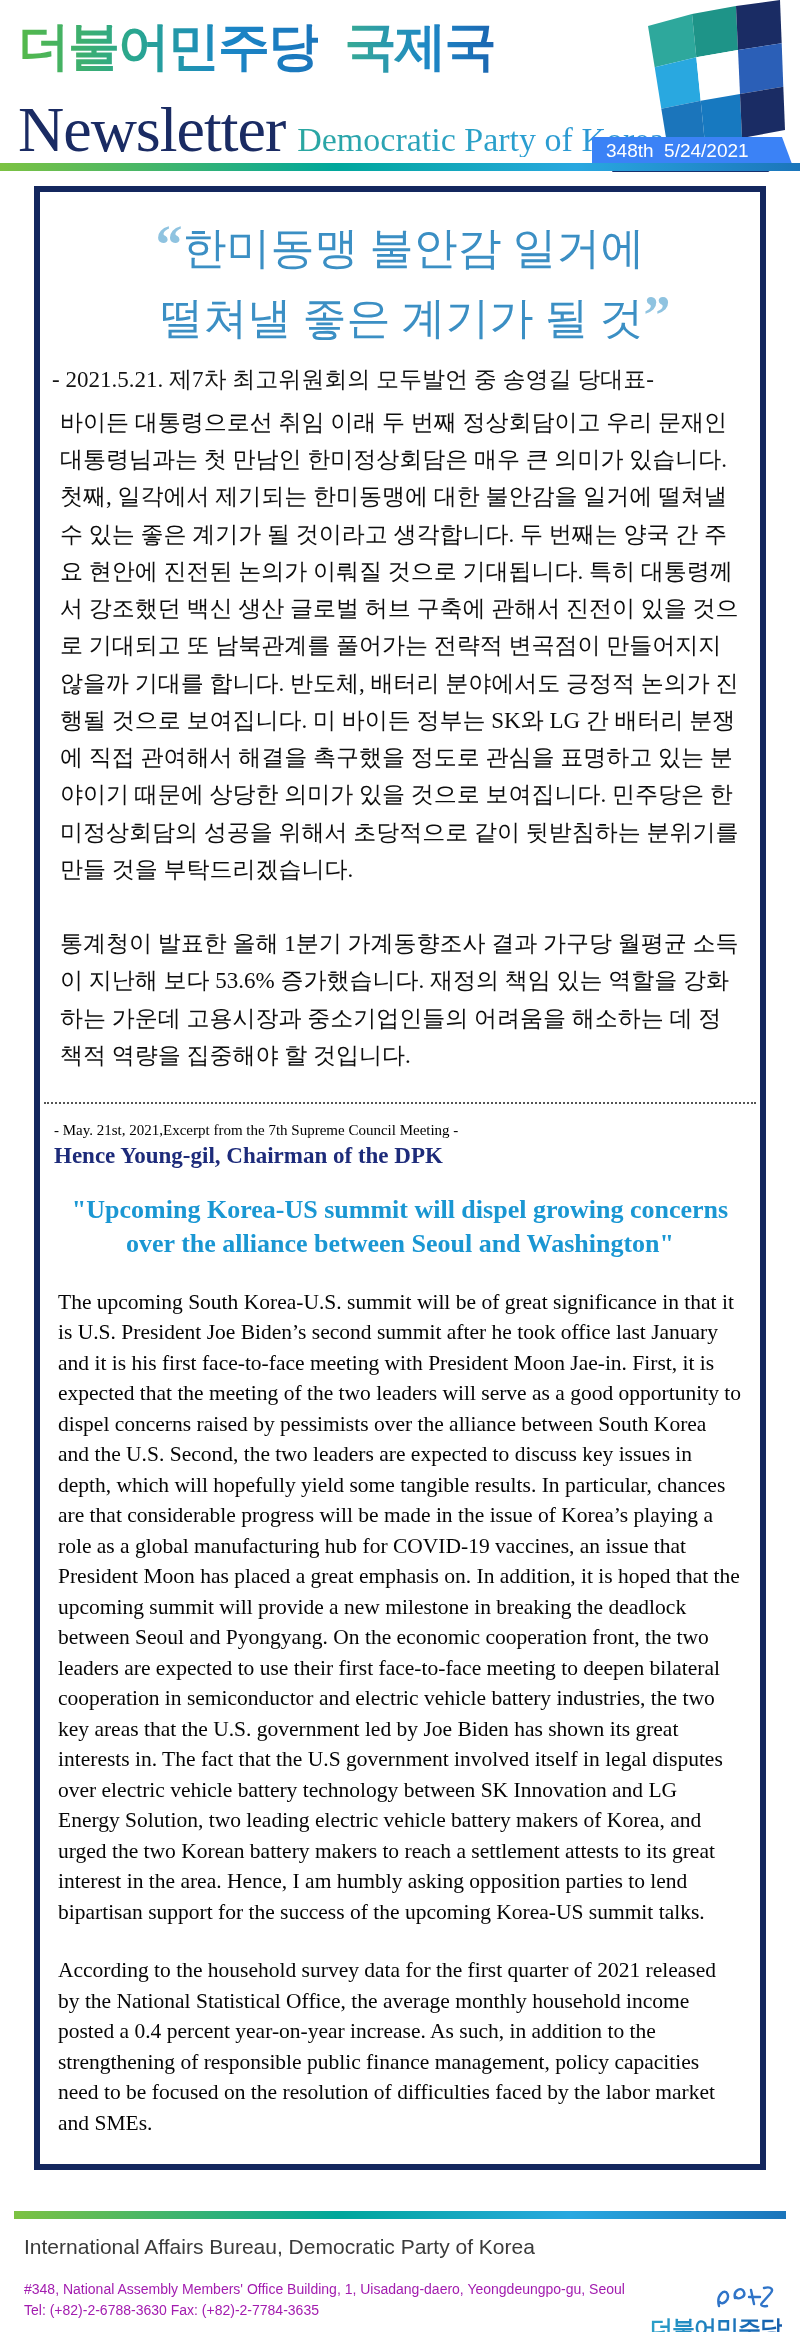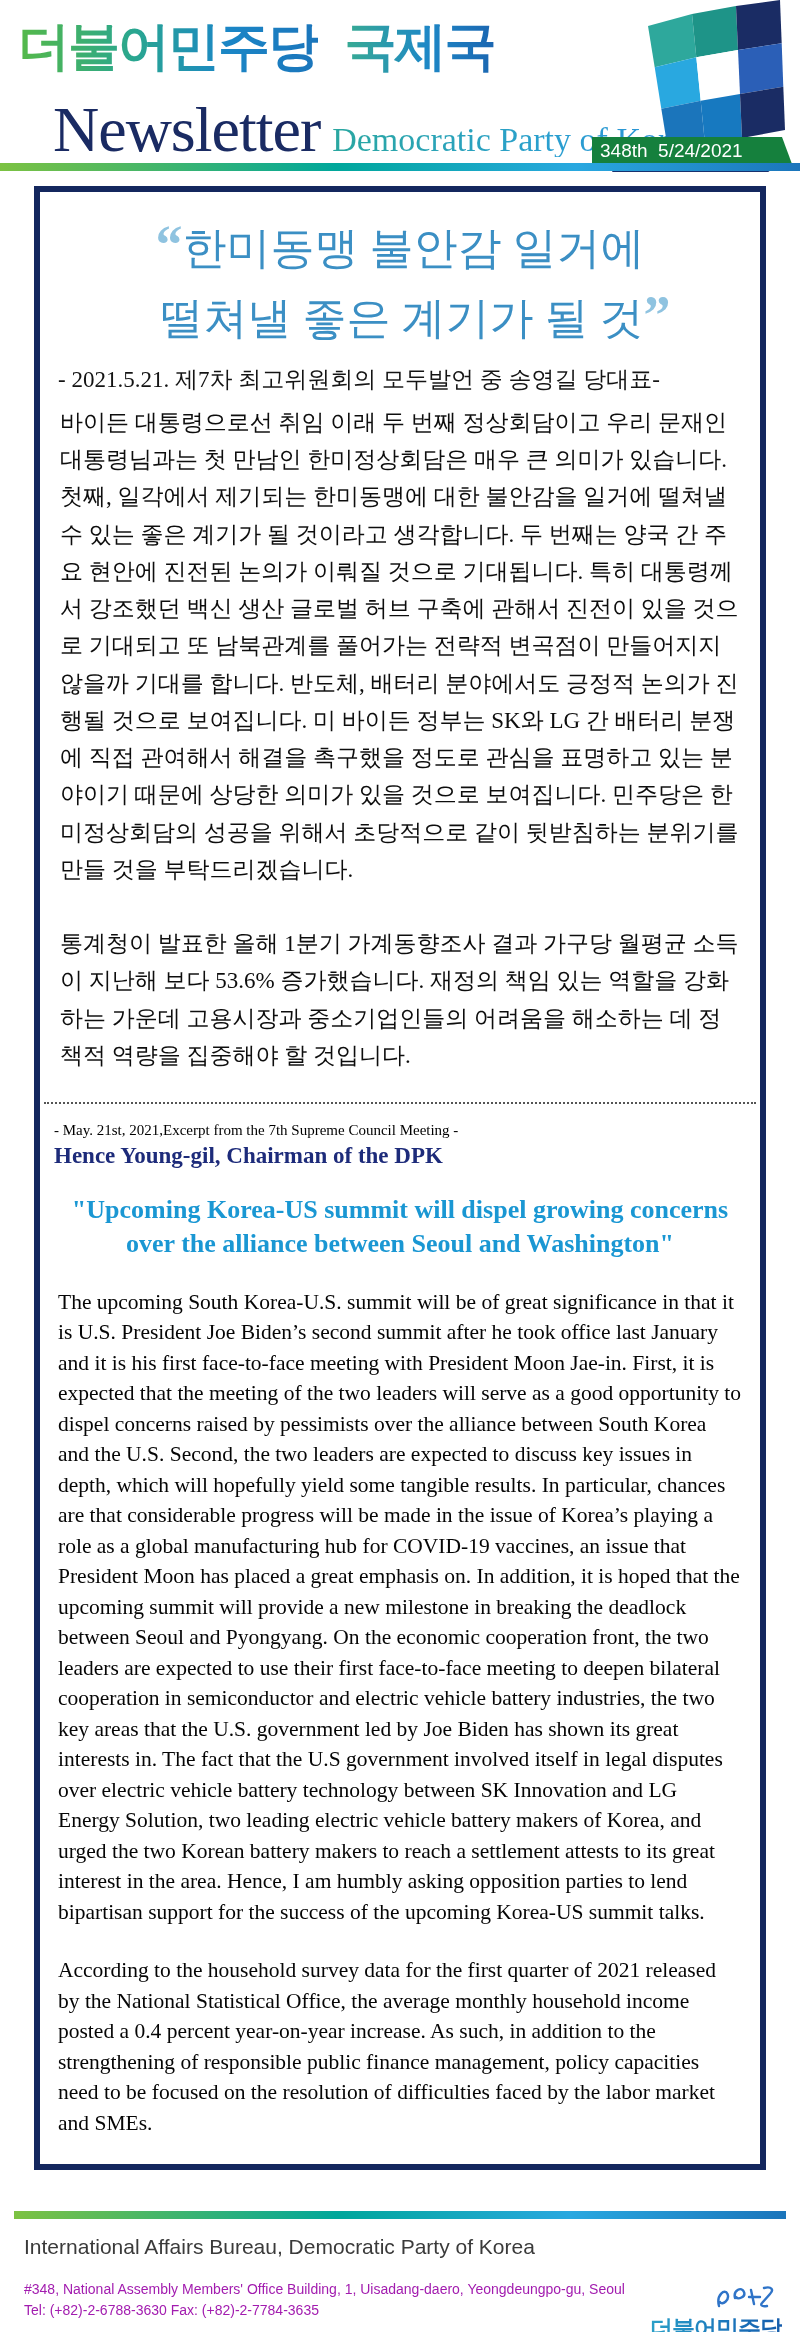--- a/index.html
+++ b/index.html
@@ -23,38 +23,38 @@
     color:#1b75bb; -webkit-text-fill-color:transparent;
   }
   .grad-text-2 {
     background:linear-gradient(90deg,#38ab92 0%,#1e88c6 55%,#1b66b1 100%);
     -webkit-background-clip:text; background-clip:text;
     color:#1b75bb; -webkit-text-fill-color:transparent;
     margin-left:14px;
   }
   .masthead-row {
     position:absolute; left:18px; bottom:12px;
-    display:flex; align-items:baseline; gap:12px; white-space:nowrap;margin-left:35px;
+    display:flex; align-items:baseline; gap:12px; white-space:nowrap;
   }
   .newsletter-word {
     font-family:"Liberation Serif", serif; font-size:64px; line-height:0.9;
     color:#1a2b63; letter-spacing:-1px;
   }
   .subtitle-word {
     font-family:"Liberation Serif", serif; font-size:34px; line-height:1;
     background:linear-gradient(90deg,#2aa7a0 0%,#2a9fd0 60%,#2a90d8 100%);
     -webkit-background-clip:text; background-clip:text;
     color:#2a9fd0; -webkit-text-fill-color:transparent;
   }
   .flag-logo { position:absolute; top:0; right:6px; width:188px; height:152px; }
   .issue-badge {
     position:absolute; top:137px; right:8px; width:200px; height:27px;
-    background:#15803d; color:#ffffff;
+    background:#3b82f6; color:#ffffff;
     font-family:"Liberation Sans", sans-serif; font-size:19px;
-    display:flex; align-items:center; padding-left:8px;
+    display:flex; align-items:center; padding-left:14px;
     clip-path:polygon(0 0, 95% 0, 100% 100%, 0 100%);
     white-space:pre;
   }
   .badge-shadow {
     position:absolute; top:163px; right:20px; width:168px; height:9px;
     background:#17306e; clip-path:polygon(3% 0,100% 0,93% 100%,0 100%);
   }
   .grad-bar {
     position:absolute; left:0; bottom:0; width:800px; height:8px;
     background:linear-gradient(90deg,#7cc242 0%,#00a79b 42%,#29a8e0 72%,#1b75bb 100%);
@@ -67,21 +67,21 @@
     padding-bottom:26px;
   }
   .quote-block {
     text-align:center; padding:18px 10px 0;
     color:#3b8fc4; font-size:44px; line-height:1.3;
     font-family:"Liberation Serif", serif;
   }
   .quote-mark { color:#8fc3e0; font-weight:bold; font-size:54px; }
   .quote-line2 { padding-left:30px; }
   .quote-source {
-    font-size:23px; color:#141414; padding:16px 18px 0; line-height:1.2;
+    font-size:23px; color:#141414; padding:16px 12px 0; line-height:1.2;
   }
   .ko-body {
     font-size:23px; line-height:1.62; color:#0d0d0d;
     padding:10px 20px 0; text-align:left;
   }
   .ko-body p + p { margin-top:1.6em; }
   .dotted-divider { border-top:2px dotted #555; margin:28px 4px 0; height:0; }
   .en-source { font-size:15px; color:#000; padding:18px 14px 0; }
   .en-author { font-size:23px; font-weight:bold; color:#1d2b7a; padding:4px 14px 0; }
   .en-headline {

